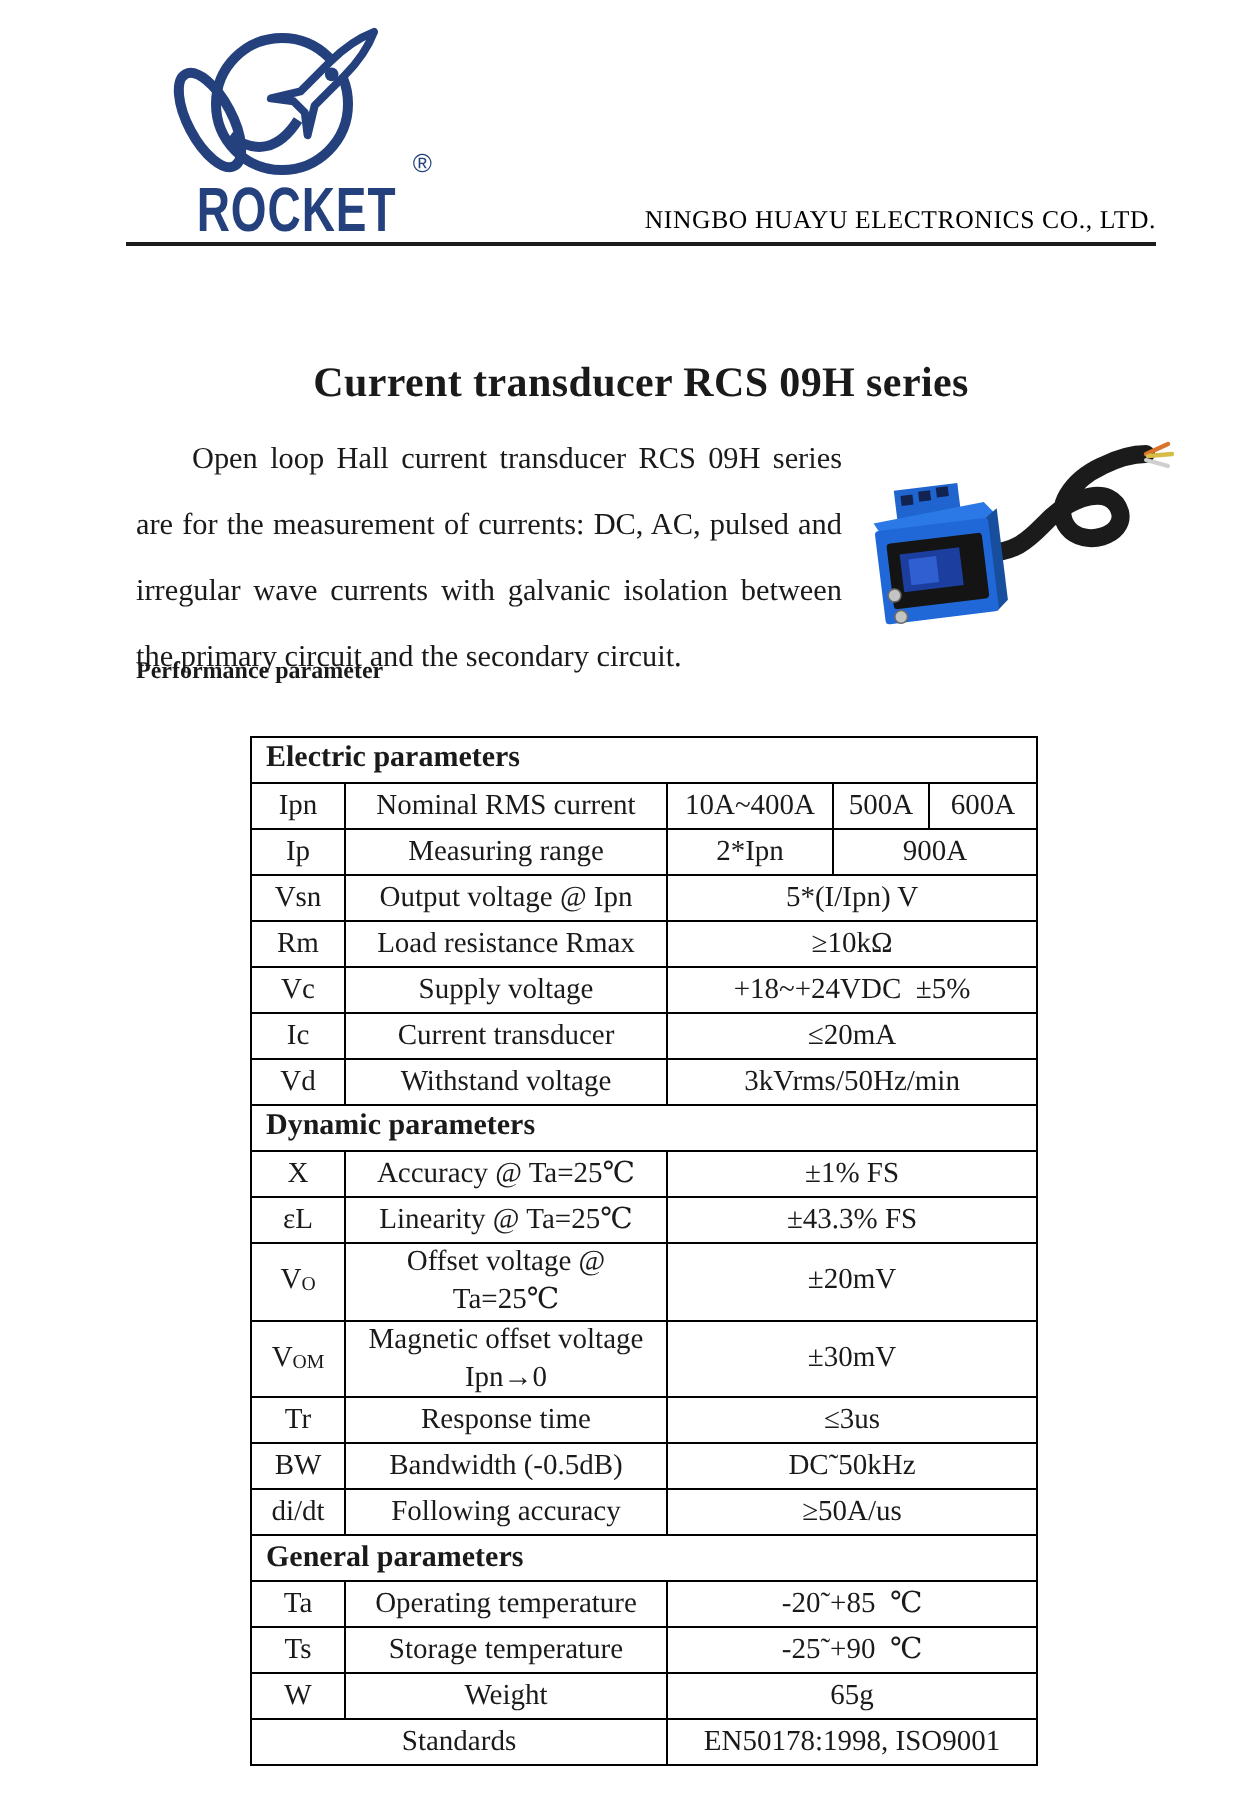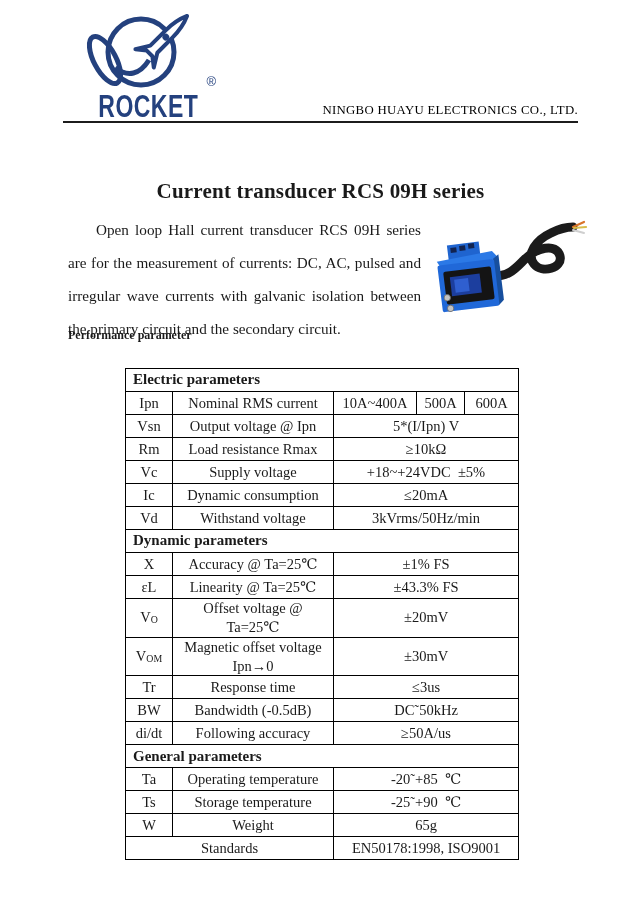--- a/index.html
+++ b/index.html
@@ -125,37 +125,43 @@
           <td colspan="5" class="section">Electric parameters</td>
         </tr>
         <tr>
           <td>Ipn</td>
           <td>Nominal RMS current</td>
           <td>10A~400A</td>
           <td>500A</td>
           <td>600A</td>
         </tr>
         <tr>
+          <td>Ip</td>
+          <td>Measuring range</td>
+          <td>2*Ipn</td>
+          <td colspan="2">900A</td>
+        </tr>
+        <tr>
           <td>Vsn</td>
           <td>Output voltage @ Ipn</td>
           <td colspan="3">5*(I/Ipn) V</td>
         </tr>
         <tr>
           <td>Rm</td>
           <td>Load resistance Rmax</td>
           <td colspan="3">≥10kΩ</td>
         </tr>
         <tr>
           <td>Vc</td>
           <td>Supply voltage</td>
           <td colspan="3">+18~+24VDC &nbsp;±5%</td>
         </tr>
         <tr>
           <td>Ic</td>
-          <td>Dynamic consumption</td>
+          <td>Current transducer</td>
           <td colspan="3">≤20mA</td>
         </tr>
         <tr>
           <td>Vd</td>
           <td>Withstand voltage</td>
           <td colspan="3">3kVrms/50Hz/min</td>
         </tr>
         <tr>
           <td colspan="5" class="section">Dynamic parameters</td>
         </tr>

